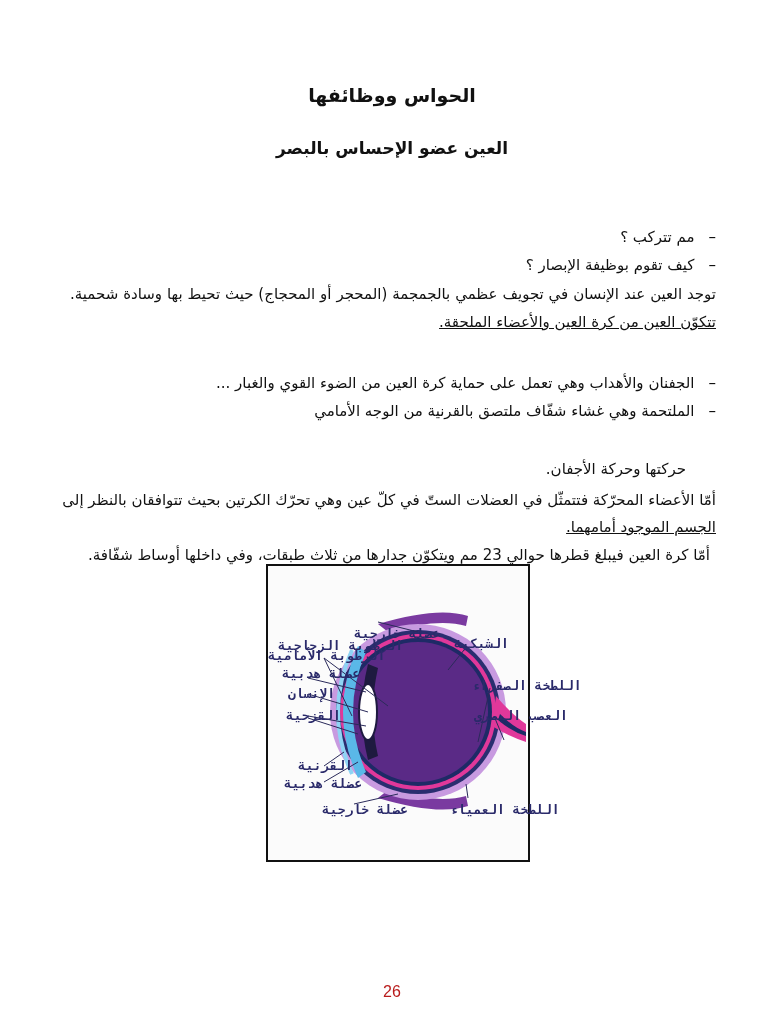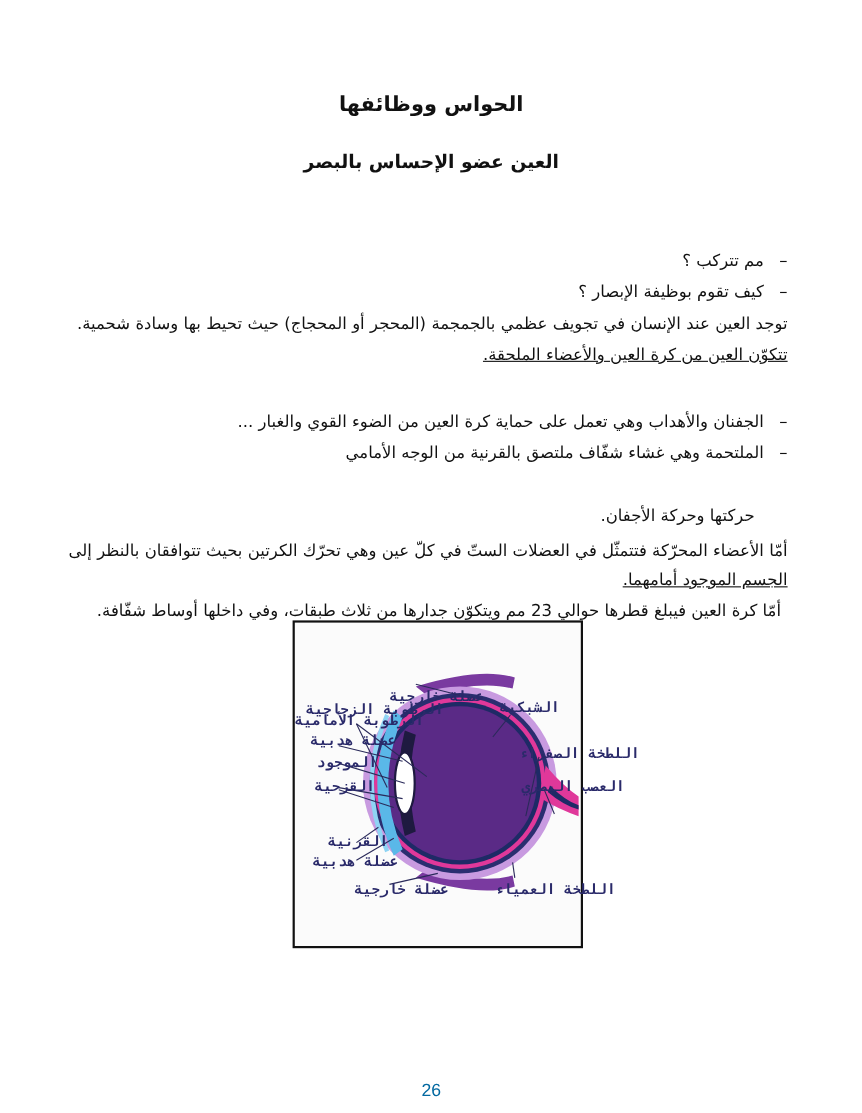--- a/index.html
+++ b/index.html
@@ -28,21 +28,21 @@
       position: absolute; left: 266px; top: 564px; width: 264px; height: 298px;
       border: 2px solid #111; box-sizing: border-box; background: #fbfbfb;
     }
     .figure svg { position: absolute; left: 0; top: 0; }
     .lbl {
       position: absolute; font-size: 13px; color: #2a2a6a; font-weight: bold;
       white-space: nowrap; direction: rtl; font-family: Liberation Mono, monospace;
     }
     .pagenum {
       position: absolute; top: 983px; left: 0; width: 784px; text-align: center;
-      font-family: "Liberation Sans", sans-serif; font-size: 16px; color: #0369a1;
+      font-family: "Liberation Sans", sans-serif; font-size: 16px; color: #b91c1c;
     }
   </style>
 </head>
 <body>
 
 <div class="page">
 
   <div class="title rtl">الحواس ووظائفها</div>
   <div class="subtitle rtl">العين عضو الإحساس بالبصر</div>
 
@@ -108,21 +108,21 @@
         <line x1="56" y1="216" x2="90" y2="196"></line>
         <line x1="86" y1="238" x2="130" y2="228"></line>
         <line x1="200" y1="232" x2="198" y2="218"></line>
       </g>
     </svg>
     <span class="lbl" style="left:86px; top:60px;">عضلة خارجية</span>
     <span class="lbl" style="left:186px; top:70px;">الشبكية</span>
     <span class="lbl" style="left:10px; top:72px;">الرطوبة الزجاجية</span>
     <span class="lbl" style="left:0; top:82px;">الرطوبة الأمامية</span>
     <span class="lbl" style="left:14px; top:100px;">عضلة هدبية</span>
-    <span class="lbl" style="left:20px; top:120px;">الموجود</span>
+    <span class="lbl" style="left:20px; top:120px;">الإنسان</span>
     <span class="lbl" style="left:18px; top:142px;">القزحية</span>
     <span class="lbl" style="left:204px; top:112px;">اللطخة الصفراء</span>
     <span class="lbl" style="left:206px; top:142px;">العصب البصري</span>
     <span class="lbl" style="left:30px; top:192px;">القرنية</span>
     <span class="lbl" style="left:16px; top:210px;">عضلة هدبية</span>
     <span class="lbl" style="left:54px; top:236px;">عضلة خارجية</span>
     <span class="lbl" style="left:182px; top:236px;">اللطخة العمياء</span>
   </div>
 
 

